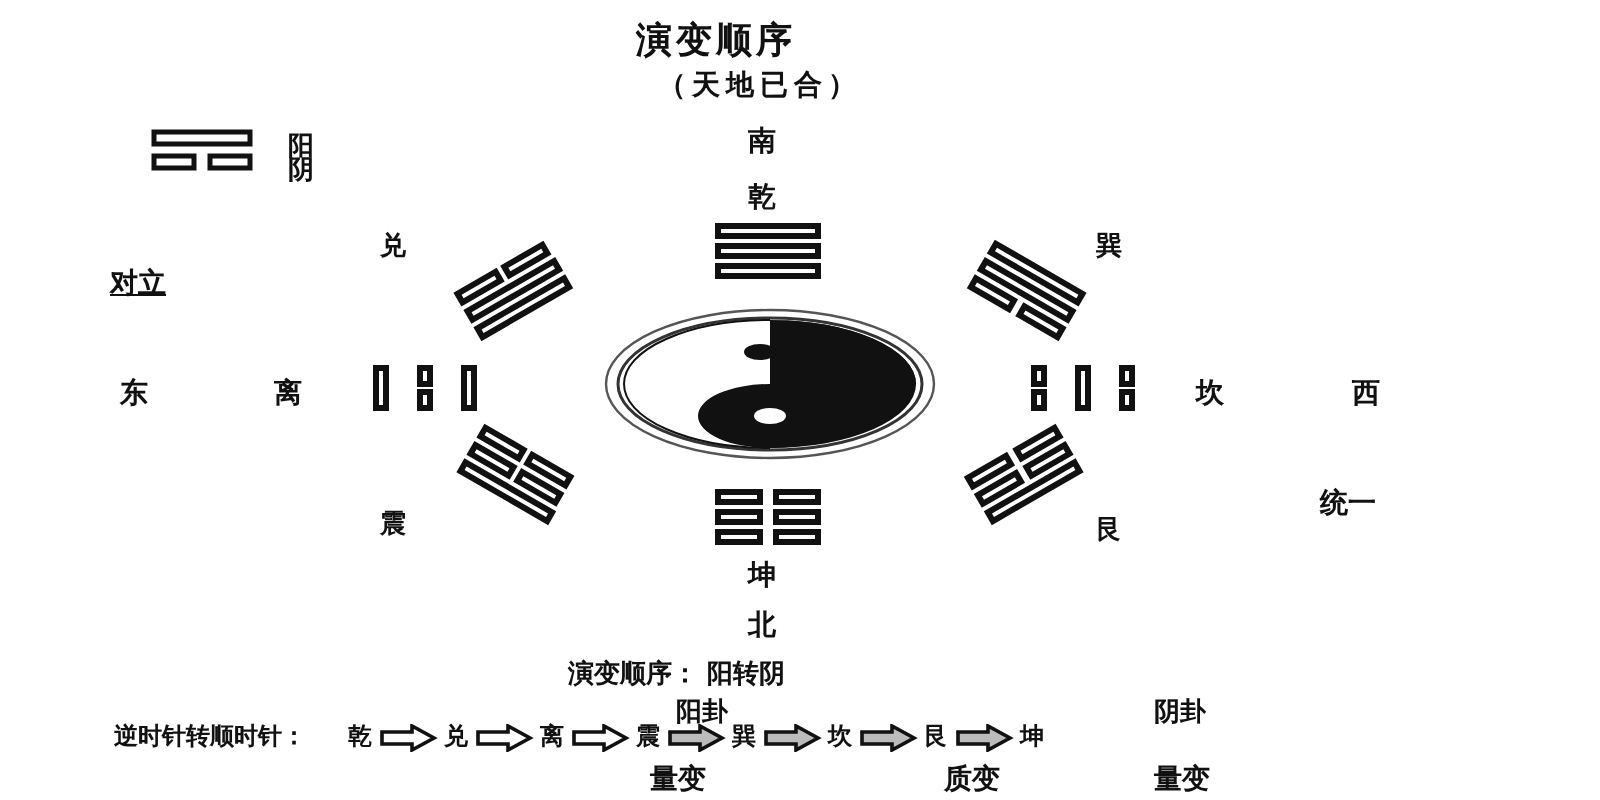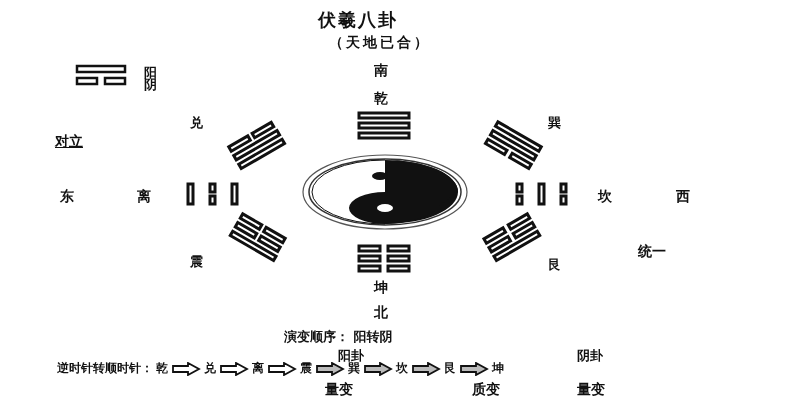--- a/index.html
+++ b/index.html
@@ -10,21 +10,21 @@
   .lbl{font-size:13px;}
   .big{font-size:14px;}
   svg{position:absolute;left:0;top:0;}
   .seq{position:absolute;left:57px;top:360px;font-size:12px;font-weight:bold;display:flex;align-items:center;white-space:nowrap;}
   .seq .node{margin:0 3px;}
   .arrow{display:inline-block;width:30px;height:14px;}
 </style>
 </head>
 <body>
 
-<div class="t title">伏羲八卦</div>
+<div class="t title">演变顺序</div>
 <div class="t subtitle">（天地已合）</div>
 
 <svg width="800" height="400">
 
   <g>
     <rect x="77" y="66" width="48" height="6" fill="none" stroke="#111" stroke-width="2.5"></rect>
   </g>
   <g>
     <rect x="77" y="78" width="20" height="6" fill="none" stroke="#111" stroke-width="2.5"></rect>
     <rect x="105" y="78" width="20" height="6" fill="none" stroke="#111" stroke-width="2.5"></rect>
@@ -108,34 +108,34 @@
 <div class="t big" style="left:374px;top:90px;">乾</div>
 <div class="t lbl" style="left:190px;top:114px;">兑</div>
 <div class="t lbl" style="left:548px;top:114px;">巽</div>
 <div class="t big" style="left:55px;top:133px;text-decoration:underline;">对立</div>
 <div class="t big" style="left:60px;top:188px;">东</div>
 <div class="t big" style="left:137px;top:188px;">离</div>
 <div class="t big" style="left:598px;top:188px;">坎</div>
 <div class="t big" style="left:676px;top:188px;">西</div>
 <div class="t lbl" style="left:190px;top:253px;">震</div>
 <div class="t lbl" style="left:548px;top:256px;">艮</div>
-<div class="t big" style="left:638px;top:243px;">统一</div>
+<div class="t big" style="left:660px;top:243px;">统一</div>
 <div class="t big" style="left:374px;top:279px;">坤</div>
 <div class="t big" style="left:374px;top:304px;">北</div>
 
 <div class="t lbl" style="left:284px;top:328px;">
   <span>演变顺序：</span>
   <span>阳转阴</span>
 </div>
 
 <div class="t lbl" style="left:338px;top:347px;font-family:Liberation Mono, monospace;">阳卦</div>
 <div class="t lbl" style="left:577px;top:347px;font-family:Liberation Serif, serif;">阴卦</div>
 
 <div class="seq">
-  <span style="">逆时针转顺时针：</span>
+  <span style="margin-right:18px;">逆时针转顺时针：</span>
   <span class="node">乾</span>
   <svg class="arrow" style="position:static" viewBox="0 0 30 14">
       <path d="M2,4 H17 V1 L28,7 L17,13 V10 H2 Z" fill="#fff" stroke="#111" stroke-width="1.8"></path>
     </svg>
   <span class="node">兑</span>
   <svg class="arrow" style="position:static" viewBox="0 0 30 14">
       <path d="M2,4 H17 V1 L28,7 L17,13 V10 H2 Z" fill="#fff" stroke="#111" stroke-width="1.8"></path>
     </svg>
   <span class="node">离</span>
   <svg class="arrow" style="position:static" viewBox="0 0 30 14">

